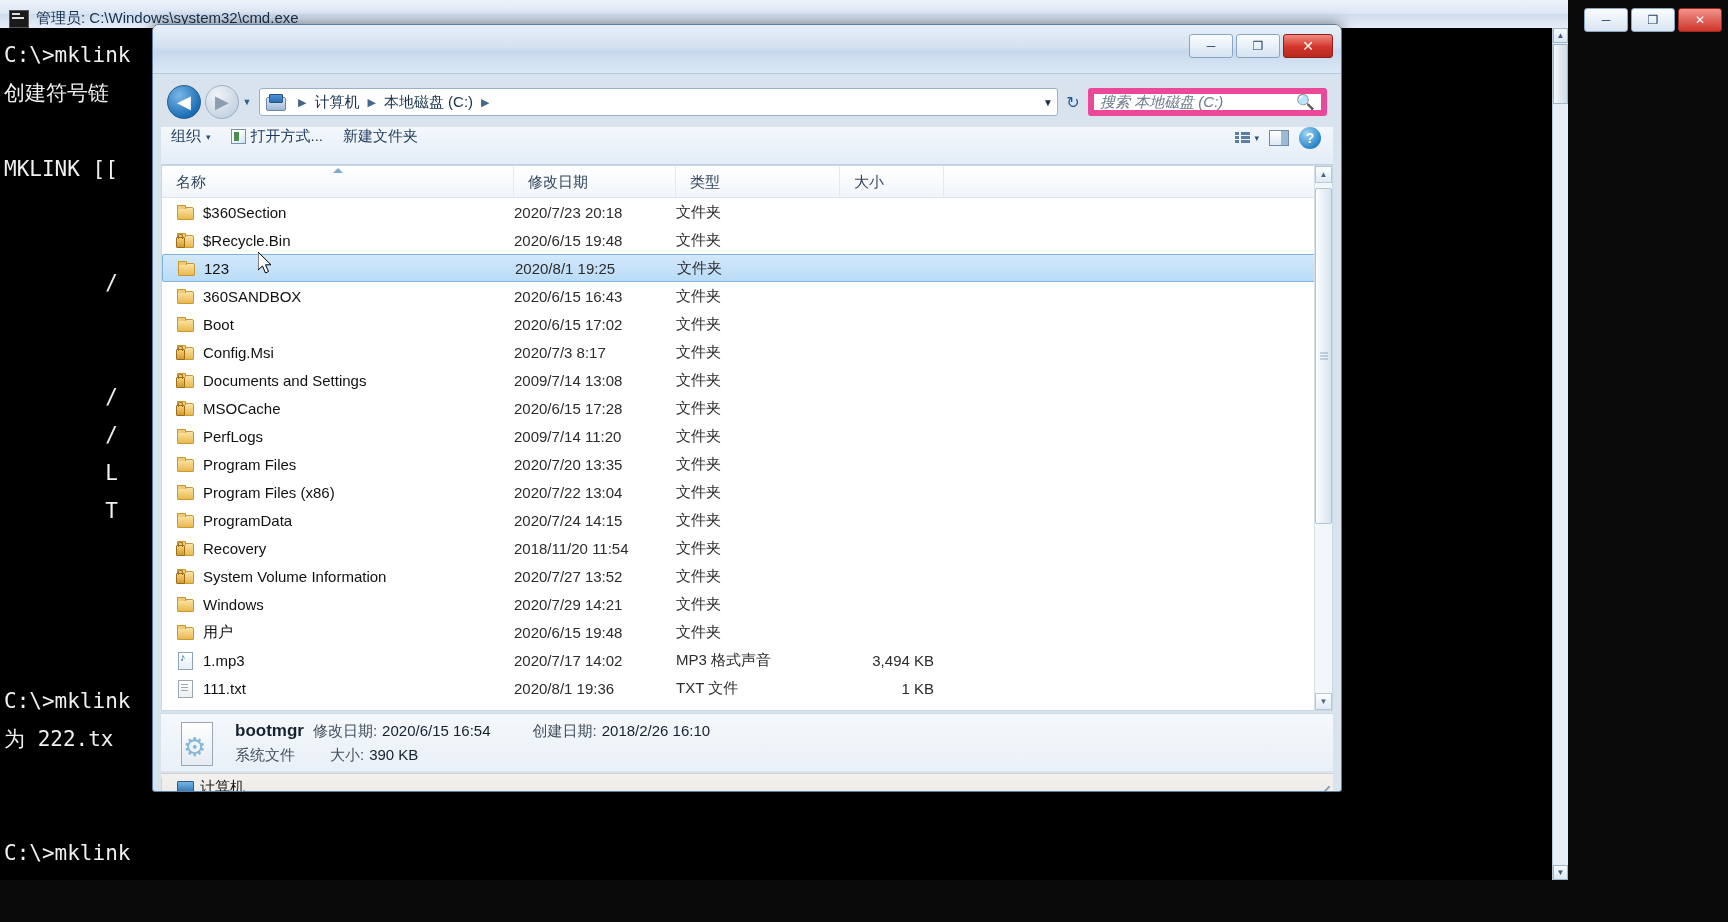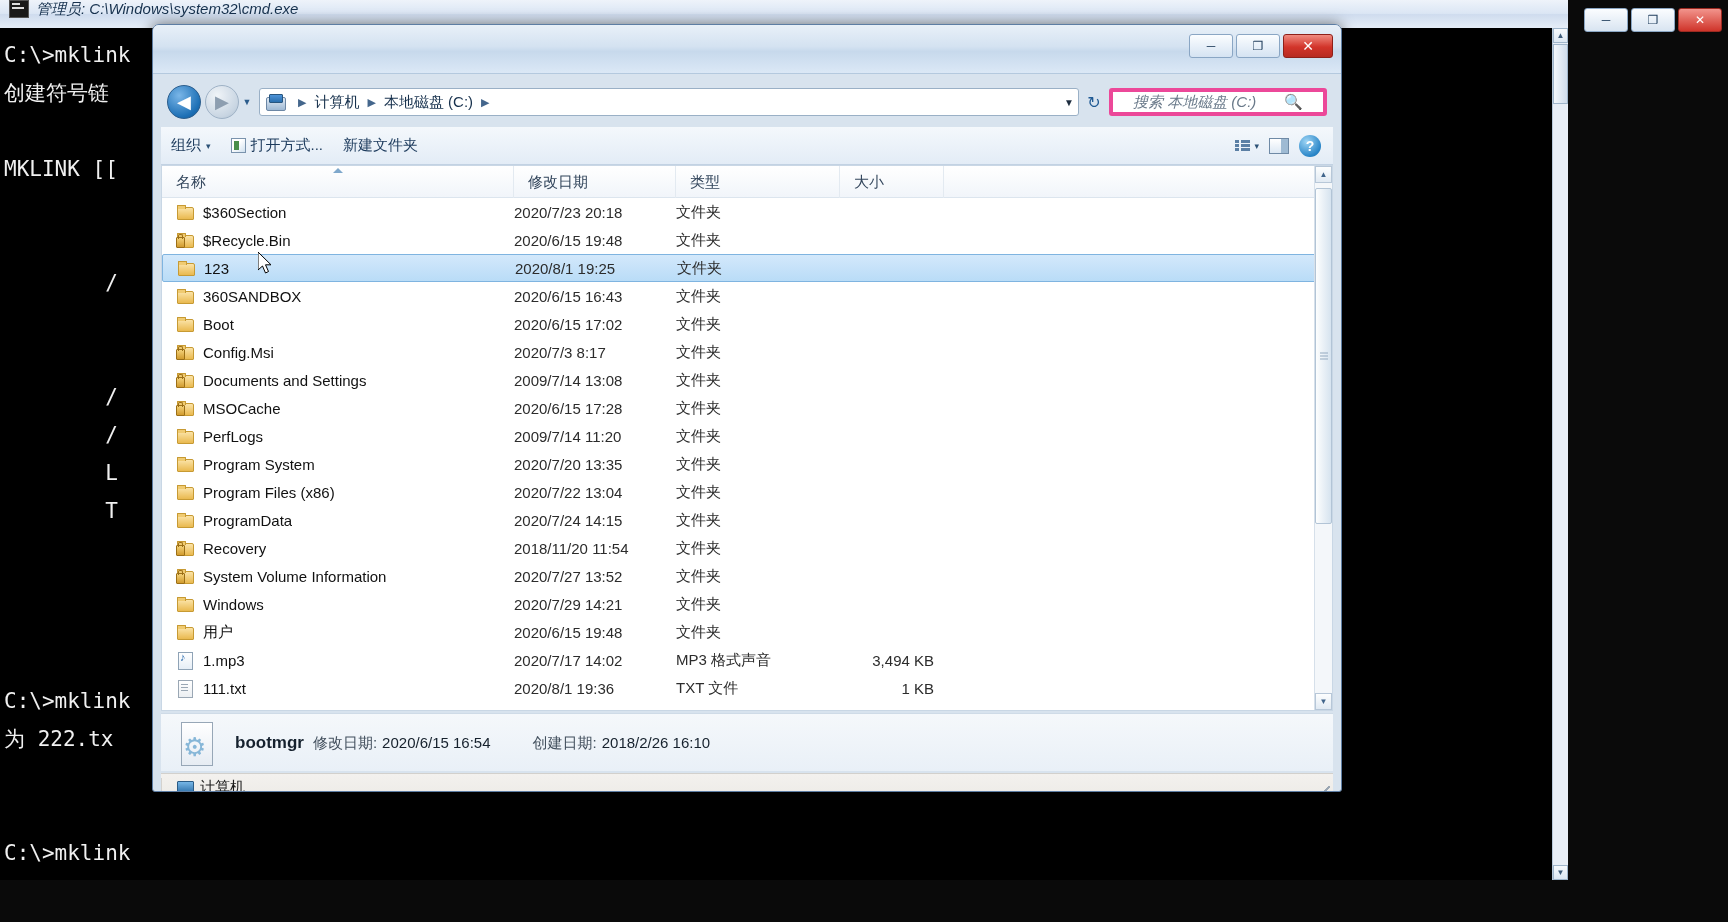--- a/index.html
+++ b/index.html
@@ -13,21 +13,21 @@
 
   
   .desktop-backdrop { position:absolute; inset:0; background:#0a0a0a; }
 
   
   .cmd-window { position:absolute; left:0; top:0; width:1568px; height:880px; }
   .cmd-titlebar {
     position:absolute; left:0; top:0; width:1568px; height:28px;
     background: linear-gradient(to bottom, #eef3fa 0%, #dbe6f4 48%, #cfdcee 52%, #e6eef8 100%);
     border-bottom:1px solid #9bb3cc;
-    display:flex; align-items:flex-start;font-style:italic;
+    display:flex; align-items:flex-end;
   }
   .cmd-title-icon {
     width:18px; height:16px; margin-left:9px; margin-right:7px;
     background:#1a1a1a; border:1px solid #555; position:relative; flex:0 0 auto;
   }
   .cmd-title-icon::before{
     content:""; position:absolute; left:2px; top:2px; width:8px; height:2px; background:#ddd;
   }
   .cmd-title-icon::after{
     content:""; position:absolute; left:2px; top:6px; width:12px; height:2px; background:#ddd;
@@ -123,33 +123,33 @@
   .crumb-sep { font-size:11px; color:#44668c; padding:0 6px; }
   .addr-dropdown {
     position:absolute; right:4px; top:50%; transform:translateY(-50%);
     font-size:10px; color:#1d2d3f;
   }
   .refresh-btn {
     width:26px; height:28px; display:flex; align-items:center; justify-content:center;
     color:#1f5a94; font-size:16px; flex:0 0 auto; margin:0 2px;
   }
   .search-box {
-    width:218px; height:28px; flex:0 0 auto; margin-right:14px;
-    background:#fff; border:4px solid #ec4899; border-radius:3px;
-    display:flex; align-items:center; padding:0 20px; box-sizing:border-box;
+    width:239px; height:28px; flex:0 0 auto; margin-right:14px;
+    background:#fff; border:6px solid #ec4899; border-radius:3px;
+    display:flex; align-items:center; padding:0 6px; box-sizing:border-box;
   }
   .search-ph { flex:1 1 auto; font-size:15px; color:#6a7a8a; font-style:italic; white-space:nowrap; overflow:hidden; }
   .search-icon { font-size:15px; color:#2b6ba8; flex:0 0 auto; }
 
   
   .toolbar {
     position:absolute; left:8px; top:102px; width:1172px; height:38px;
     background:linear-gradient(to bottom,#f4f8fc,#e3ecf6);
     border-bottom:1px solid #c2d2e3;
-    display:flex; align-items:center; box-sizing:border-box;
+    display:flex; align-items:flex-start; box-sizing:border-box;
   }
   .tb-item { font-size:15px; color:#1c3a5c; padding:0 10px; display:flex; align-items:center; gap:5px; white-space:nowrap; }
   .tb-caret { font-size:9px; color:#2c5176; }
   .tb-openwith-icon {
     width:15px; height:15px; background:linear-gradient(135deg,#ffffff 40%,#cfe0ef);
     border:1px solid #7a93ad; position:relative; box-sizing:border-box;
   }
   .tb-openwith-icon::after{ content:""; position:absolute; left:2px; top:2px; width:5px; height:9px; background:#4a8f4a; }
   .tb-right { margin-left:auto; display:flex; align-items:center; gap:10px; padding-right:12px; }
   .tb-view-icon { display:flex; align-items:center; gap:3px; color:#35597f; font-size:14px; }
@@ -534,21 +534,21 @@
               <span class="ico ico-folder"></span>
               <span class="fname">PerfLogs</span>
             </div>
             <div class="cell-date">2009/7/14 11:20</div>
             <div class="cell-type">文件夹</div>
             <div class="cell-size"></div>
           </div>
           <div class="row">
             <div class="cell-name">
               <span class="ico ico-folder"></span>
-              <span class="fname">Program System</span>
+              <span class="fname">Program Files</span>
             </div>
             <div class="cell-date">2020/7/20 13:35</div>
             <div class="cell-type">文件夹</div>
             <div class="cell-size"></div>
           </div>
           <div class="row">
             <div class="cell-name">
               <span class="ico ico-folder"></span>
               <span class="fname">Program Files (x86)</span>
             </div>
@@ -638,20 +638,26 @@
       <div class="details-icon"></div>
       <div class="details-text">
         <div class="d-line">
           <span class="d-name">bootmgr</span>
           <span class="d-label">修改日期:</span>
           <span class="d-val">2020/6/15 16:54</span>
           <span class="d-gap"></span>
           <span class="d-label">创建日期:</span>
           <span class="d-val">2018/2/26 16:10</span>
         </div>
+        <div class="d-line">
+          <span class="d-label">系统文件</span>
+          <span class="d-gap2"></span>
+          <span class="d-label">大小:</span>
+          <span class="d-val">390 KB</span>
+        </div>
       </div>
     </div>
 
     <div class="statusbar">
       <div class="sb-div"></div>
       <div class="sb-right">
         <span class="sb-pc-icon"></span>
         <span>计算机</span>
       </div>
       <div class="resize-grip"></div>

